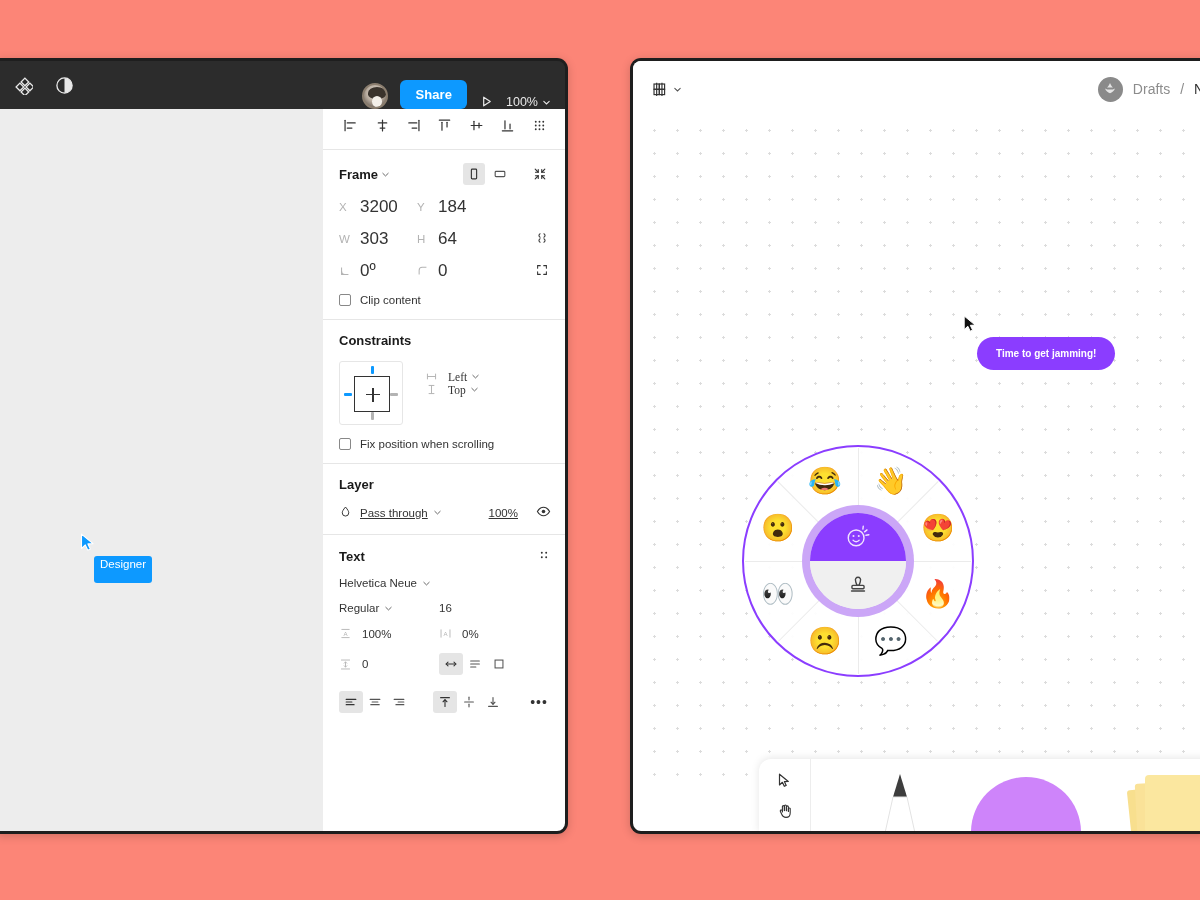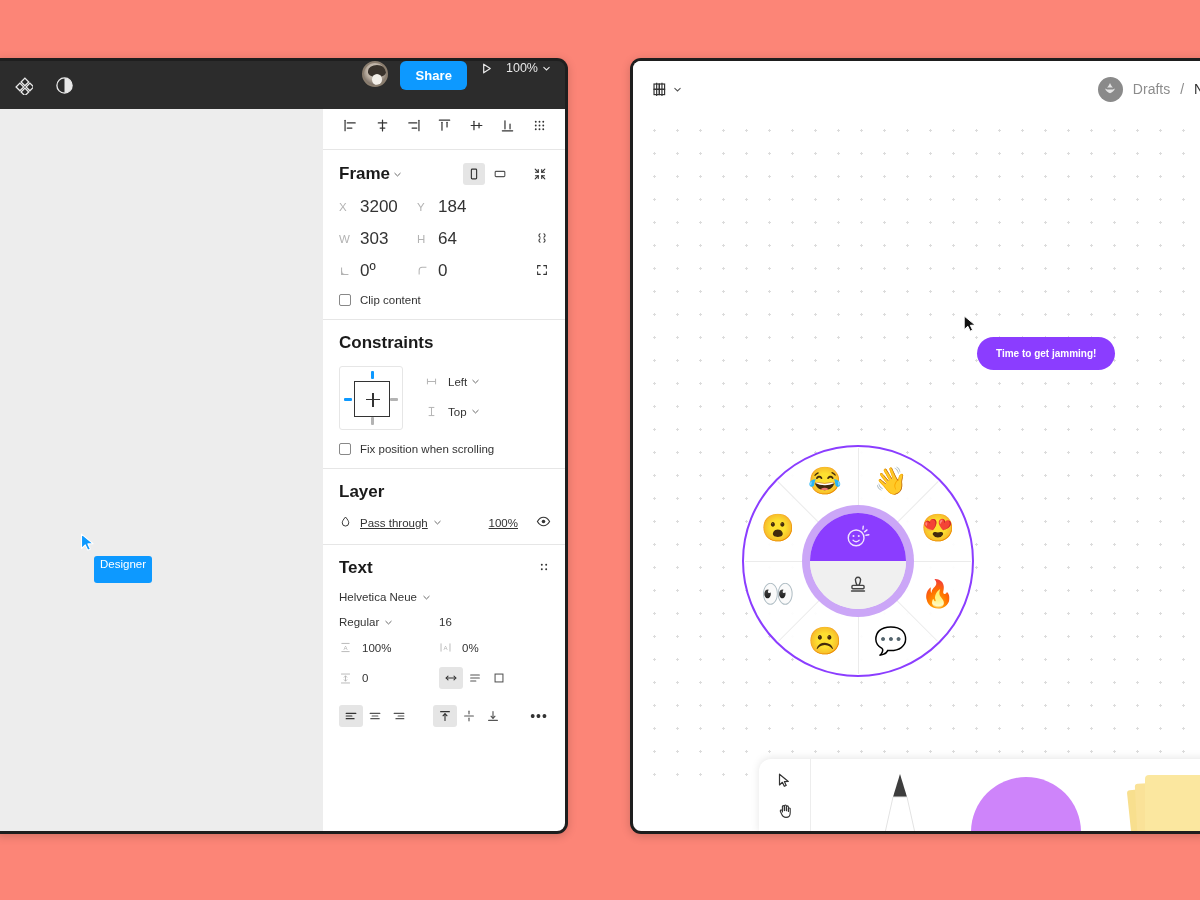--- a/index.html
+++ b/index.html
@@ -36,21 +36,21 @@
   
   .figma-topbar {
     height: 48px; background: #2C2C2C;
     display: flex; align-items: center;
     padding: 0 14px 0 16px;
     position: relative;
   }
   .fg-left { display: flex; align-items: center; gap: 22px; }
   .fg-right {
     position: absolute; right: 14px; top: 0; height: 48px;
-    display: flex; align-items: flex-start; gap: 12px;
+    display: flex; align-items: flex-end; gap: 12px;
   }
   .icon-btn {
     display: flex; align-items: center; justify-content: center;
     color: #E8E8E8;
   }
   .avatar {
     width: 26px; height: 26px; border-radius: 50%;
     background: radial-gradient(circle at 50% 38%, #e9e4dd 0%, #b9ada0 48%, #4a4038 100%);
     border: 2px solid #8a7d6e;
     overflow: hidden; position: relative; flex: none;
@@ -112,21 +112,21 @@
   }
   .align-row > div {
     width: 32px; height: 24px;
     display: flex; align-items: center; justify-content: center;
     cursor: pointer;
   }
 
   .section { padding: 13px 14px 13px 16px; border-bottom: 1px solid #E6E6E6; }
   .section:last-child { border-bottom: none; }
   .sec-title {
-    font-size: 17px; font-weight: bold; color: #1A1A1A;
+    font-size: 13px; font-weight: bold; color: #1A1A1A;
     display: flex; align-items: center; gap: 3px; text-align: center;
   }
   .sec-head { display: flex; align-items: center; justify-content: space-between; }
 
   .row { display: flex; align-items: center; margin-top: 12px; }
   .field {
     width: 78px; display: flex; align-items: center; gap: 8px;
     color: #333;
   }
   .field .lbl { color: #B3B3B3; width: 13px; flex: none; display:flex; }
@@ -165,21 +165,21 @@
   }
   .constr-inner::before { left: 11px; top: 17px; width: 14px; height: 1.3px; }
   .constr-inner::after  { left: 17.3px; top: 11px; width: 1.3px; height: 14px; }
   .cmark { position: absolute; background: #B3B3B3; border-radius: 1px; }
   .cmark.active { background: #0D99FF; }
   .cm-top { left: 30.5px; top: 4px; width: 3px; height: 8px; }
   .cm-bot { left: 30.5px; bottom: 4px; width: 3px; height: 8px; }
   .cm-left { left: 4px; top: 30.5px; width: 8px; height: 3px; }
   .cm-right { right: 4px; top: 30.5px; width: 8px; height: 3px; }
 
-  .constr-selects { display: flex; flex-direction: column; gap: 17px; padding-top: 9px; }
+  .constr-selects { display: flex; flex-direction: column; padding-top: 9px; font-family: Liberation Serif, serif; }
   .csel { display: flex; align-items: center; gap: 10px; color: #333; }
   .csel .ci { color: #B3B3B3; display: flex; }
   .csel .ctext { display: flex; align-items: center; gap: 4px; font-size: 11.5px; }
 
   .layer-row { display: flex; align-items: center; margin-top: 12px; text-decoration: underline; }
   .blend { display: flex; align-items: center; gap: 8px; flex: 1; }
   .blend .btext { display: flex; align-items: center; gap: 5px; font-size: 11.5px; }
   .opac { font-size: 11.5px; margin-right: 18px; }
 
   .text-rows { margin-top: 11px; }

